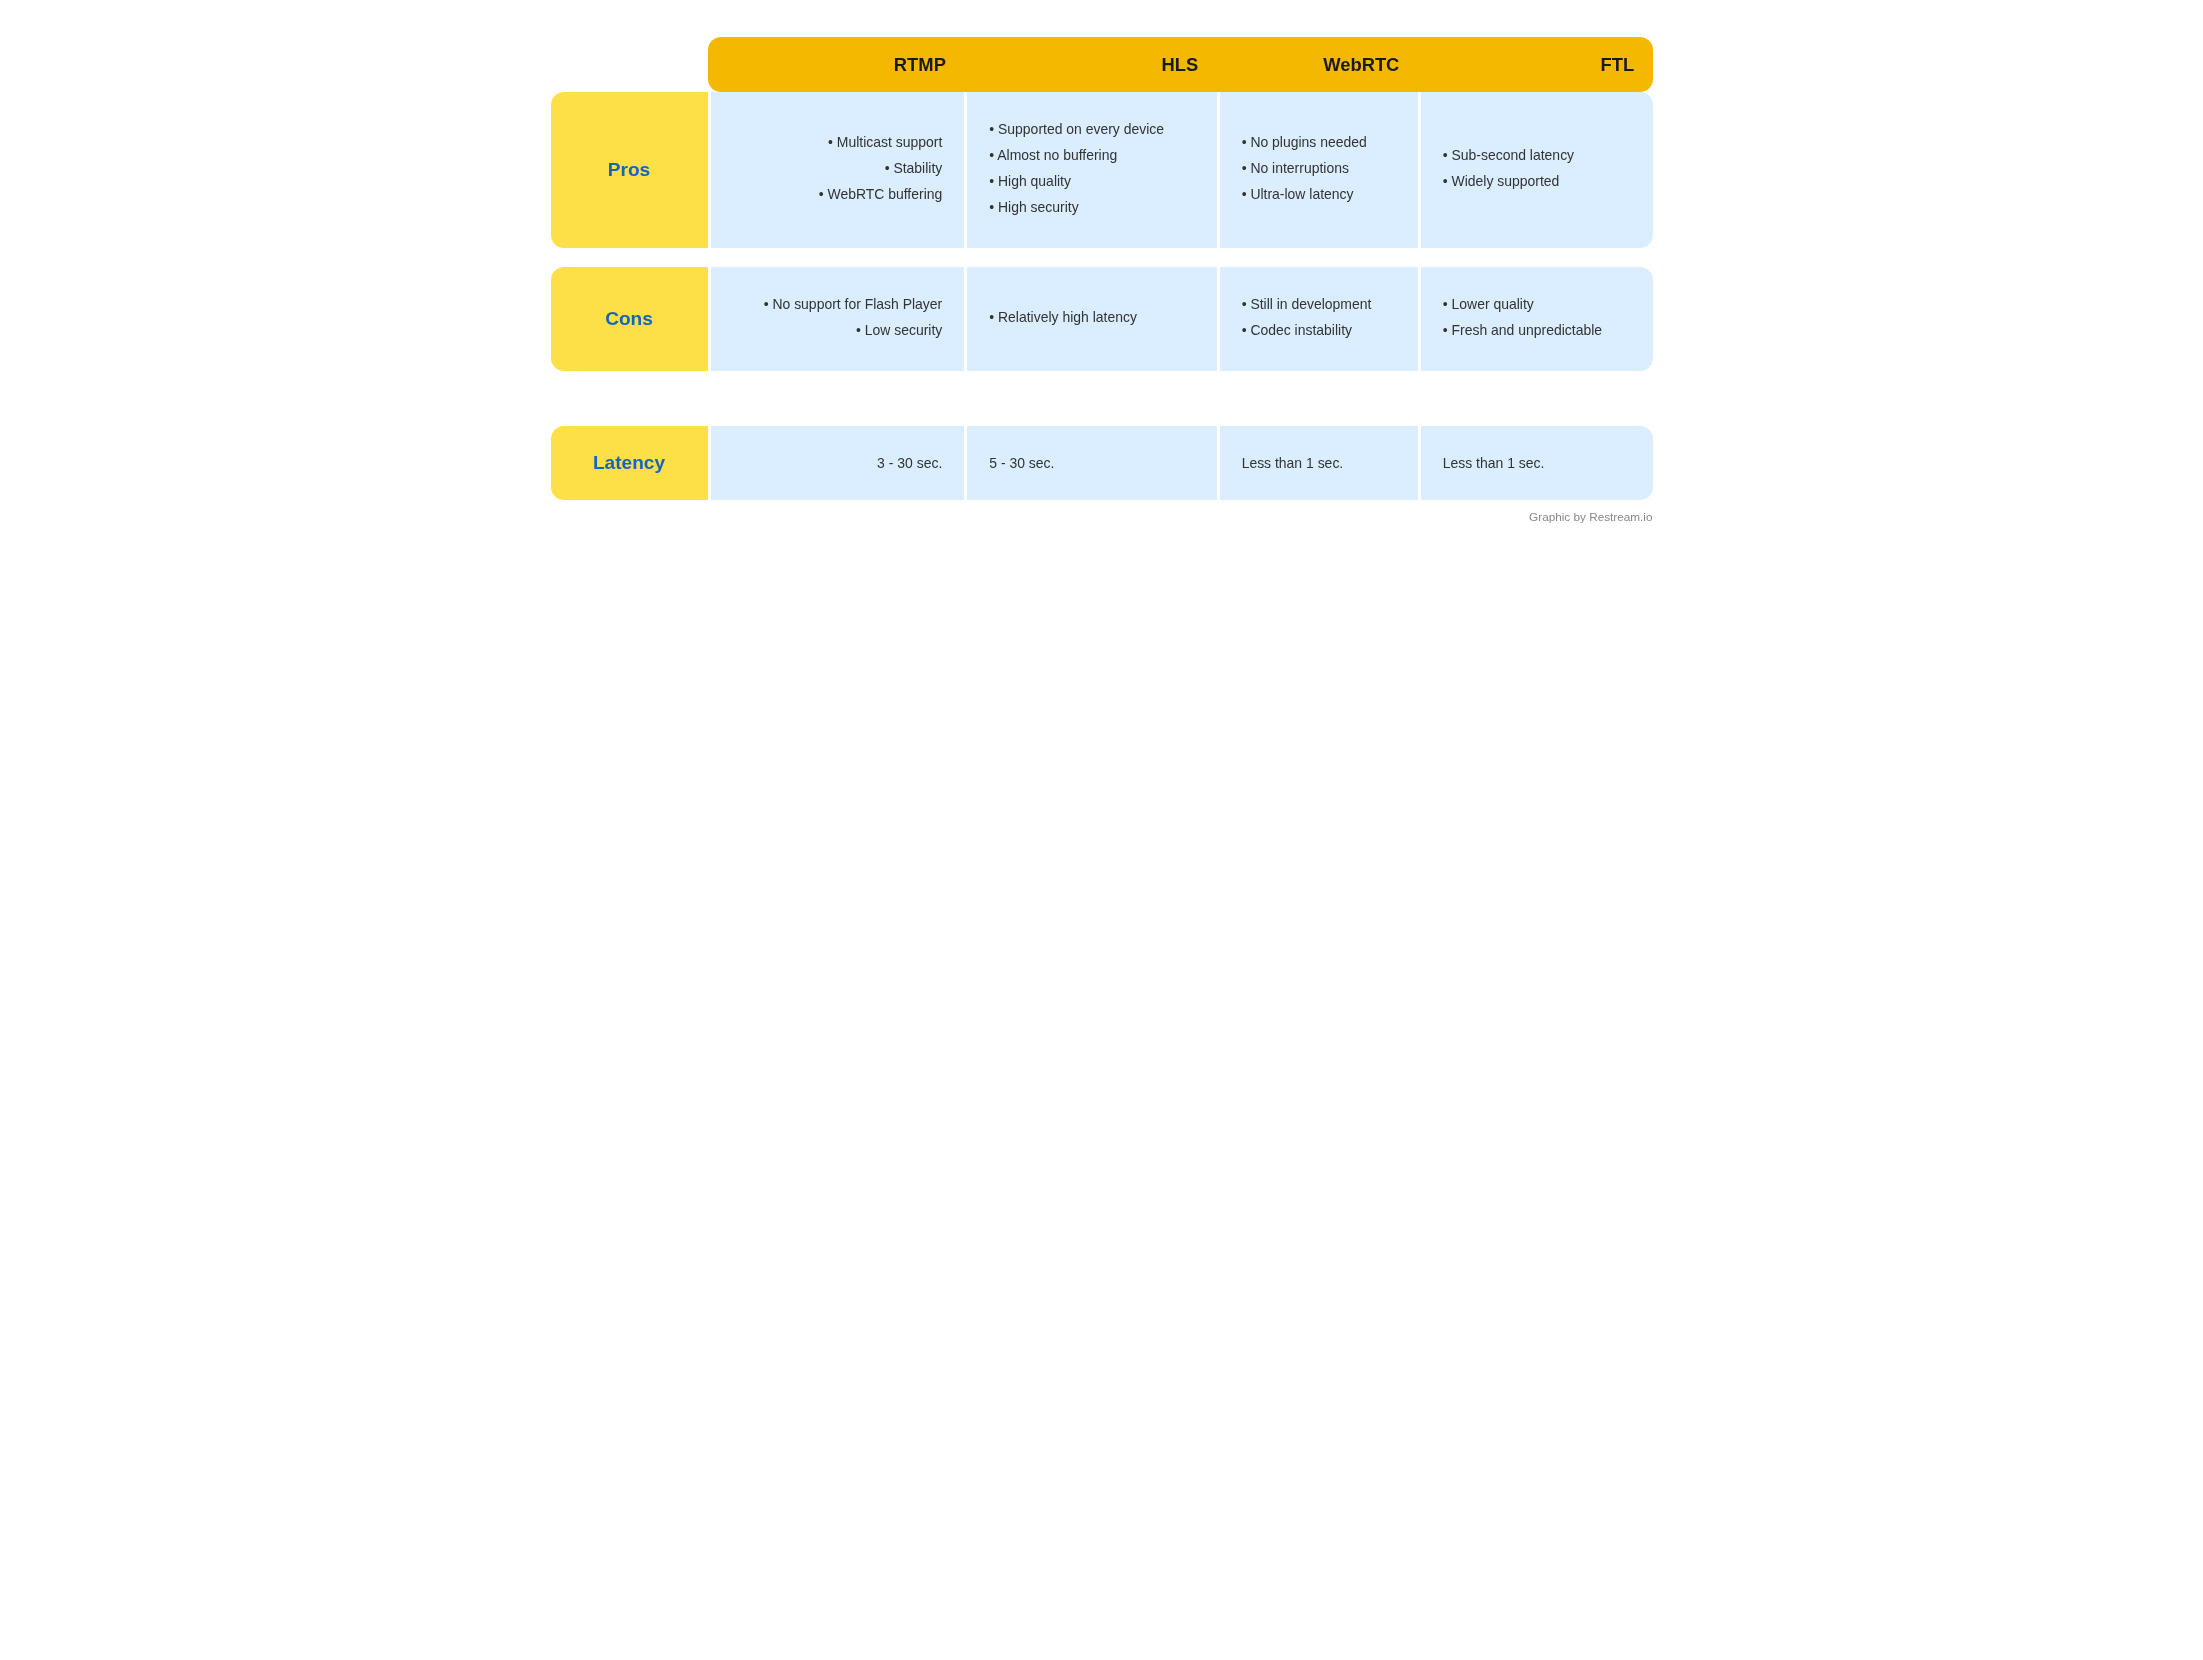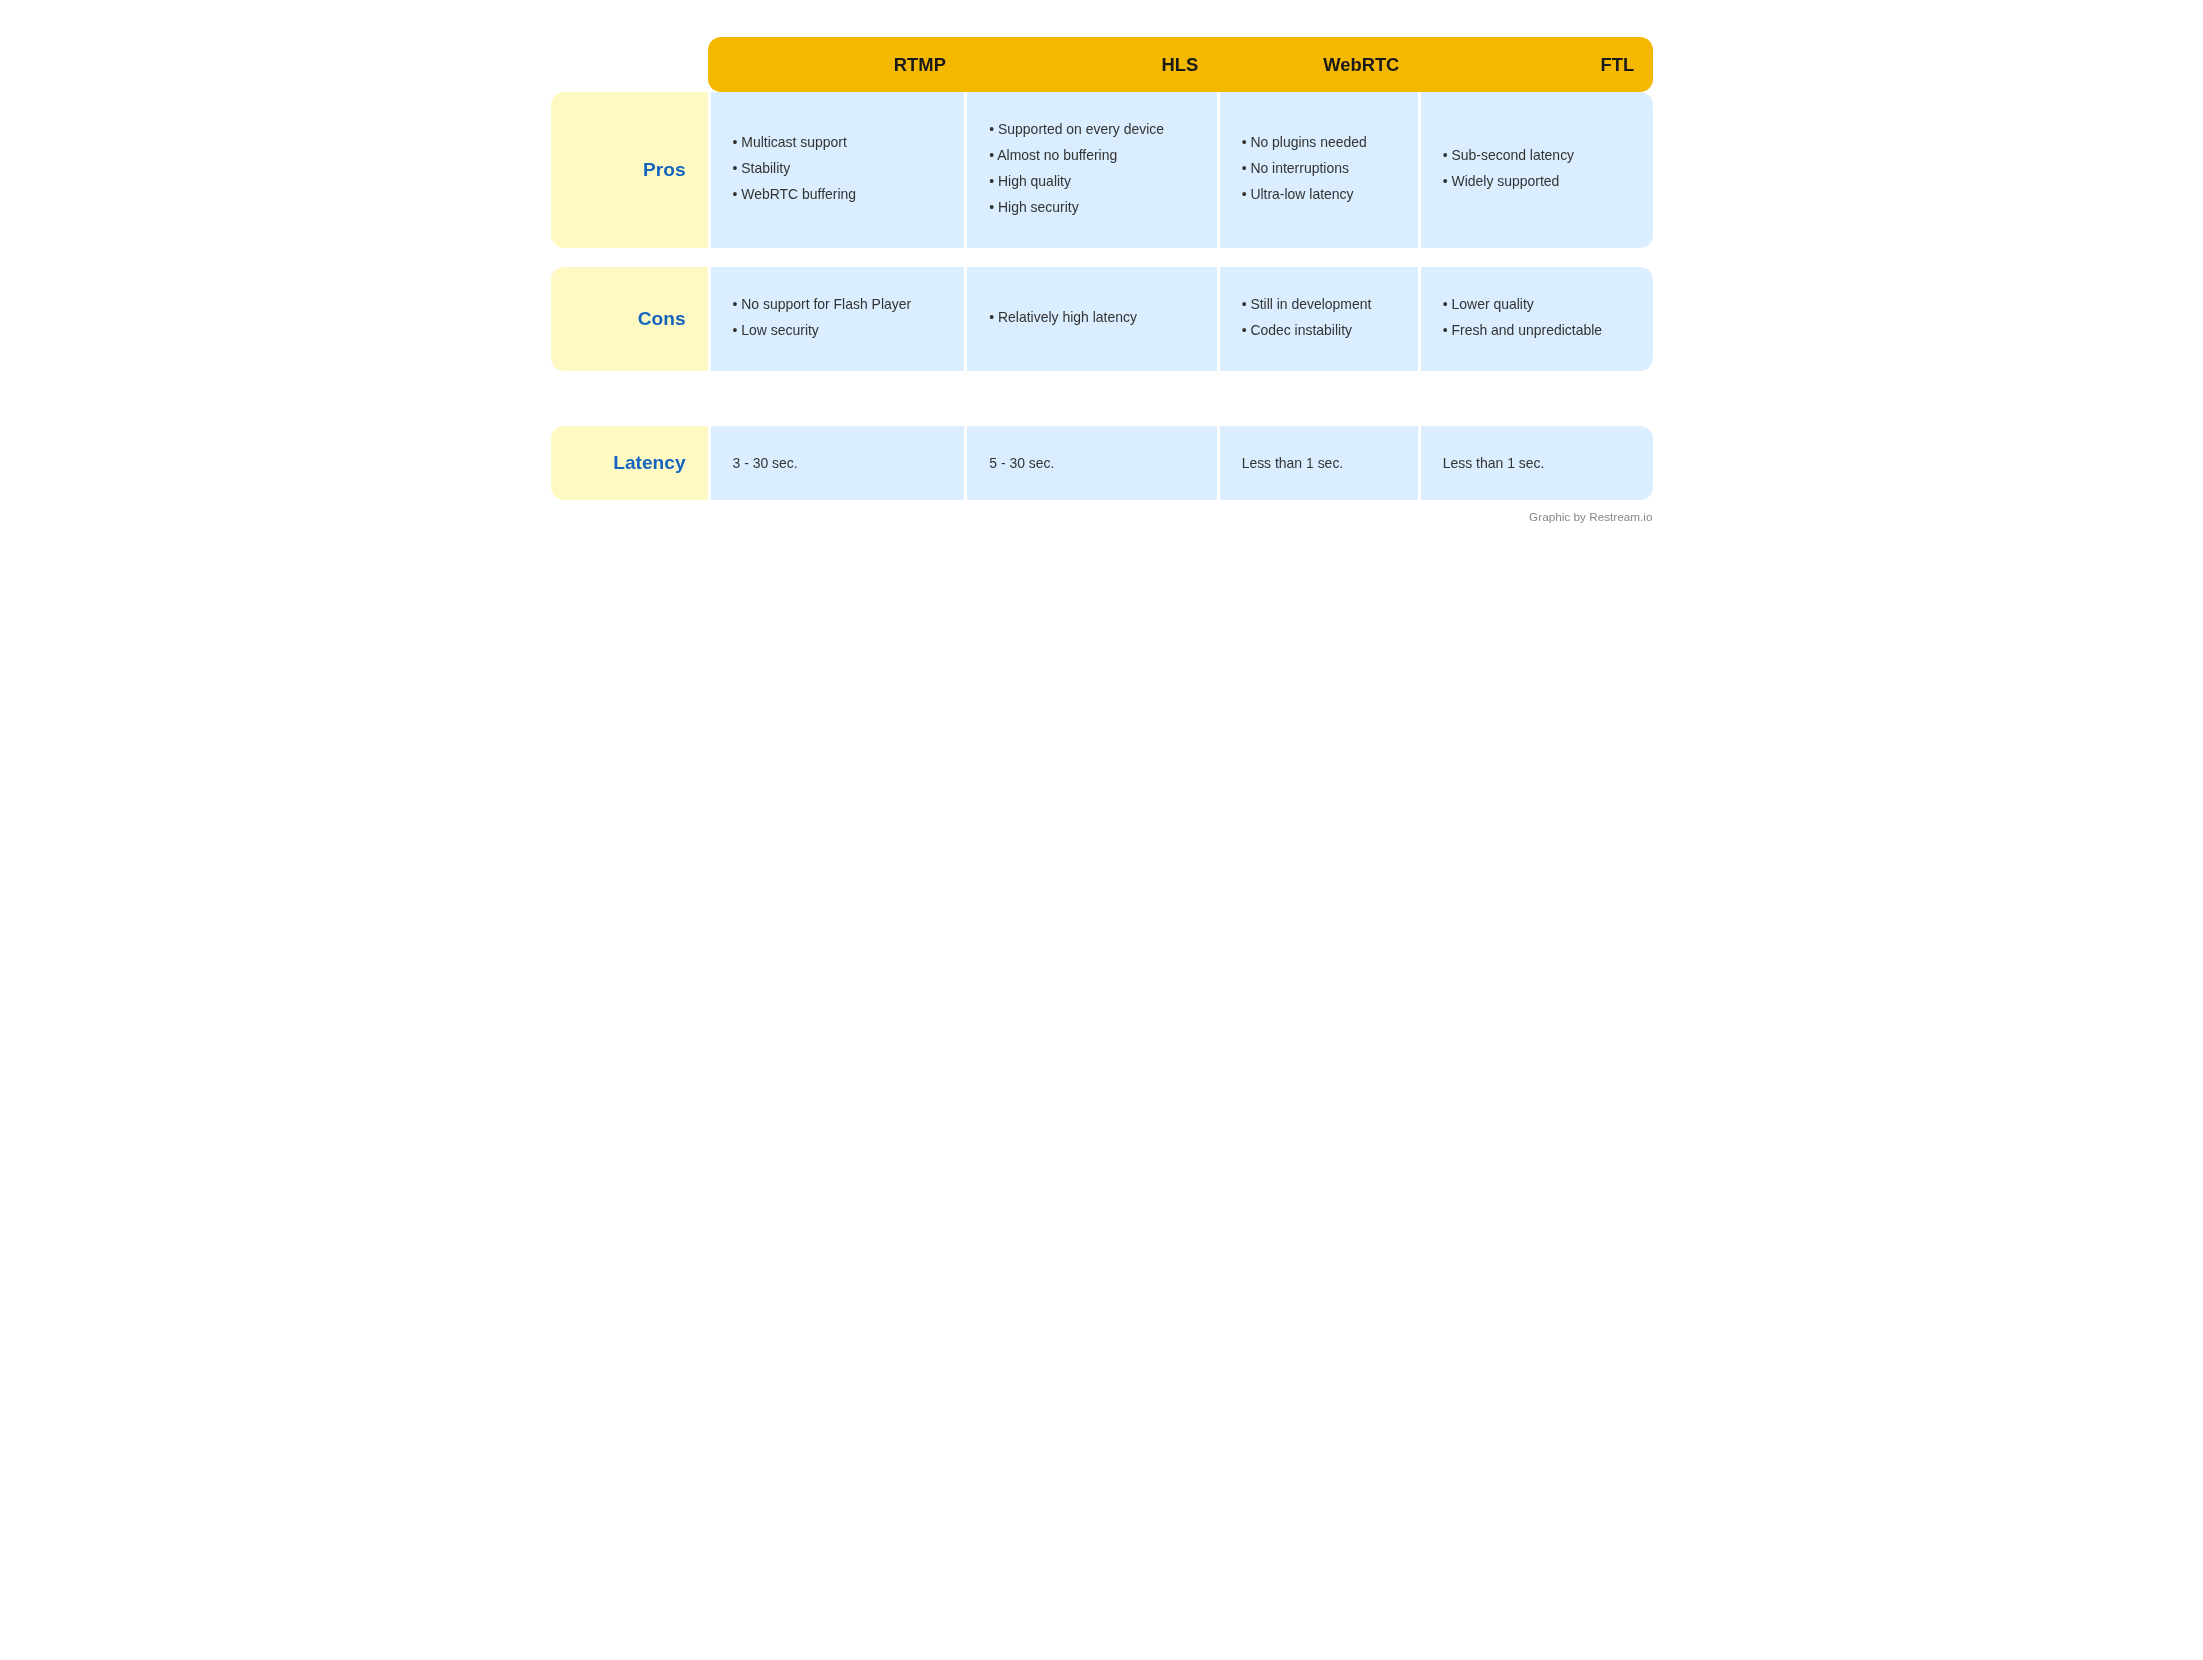--- a/index.html
+++ b/index.html
@@ -54,31 +54,32 @@
     }
 
     .data-row td {
       background: #DAEEFF;
       vertical-align: middle;
       padding: 26px 22px;
       border: none;
     }
 
     .data-row td:first-child {
-      background: #fef9c3;
+      background: #fde047;
       border-radius: 13px 0 0 13px;
-      text-align: right;
+      text-align: center;
       font-weight: 800;
       font-size: 1.3rem;
       color: #1565C0;
       min-width: 138px;
     }
 
     .data-row td:nth-child(2) {
       border-left: 3.7px solid #ffffff;
+      text-align: right;
     }
 
     .data-row td:not(:first-child):not(:last-child) {
       border-left: 3.7px solid #ffffff;
     }
 
     .data-row td:last-child {
       border-left: 3.7px solid #ffffff;
       border-radius: 0 13px 13px 0;
     }

